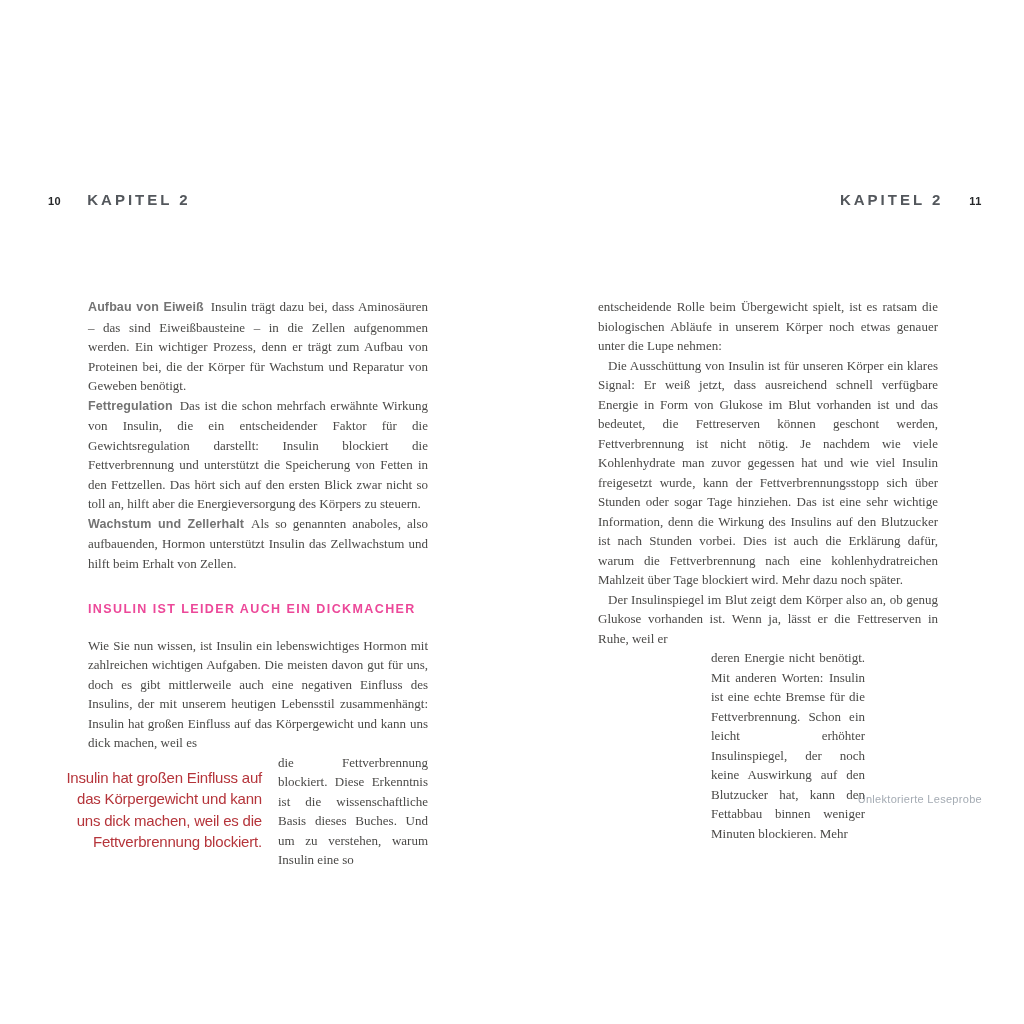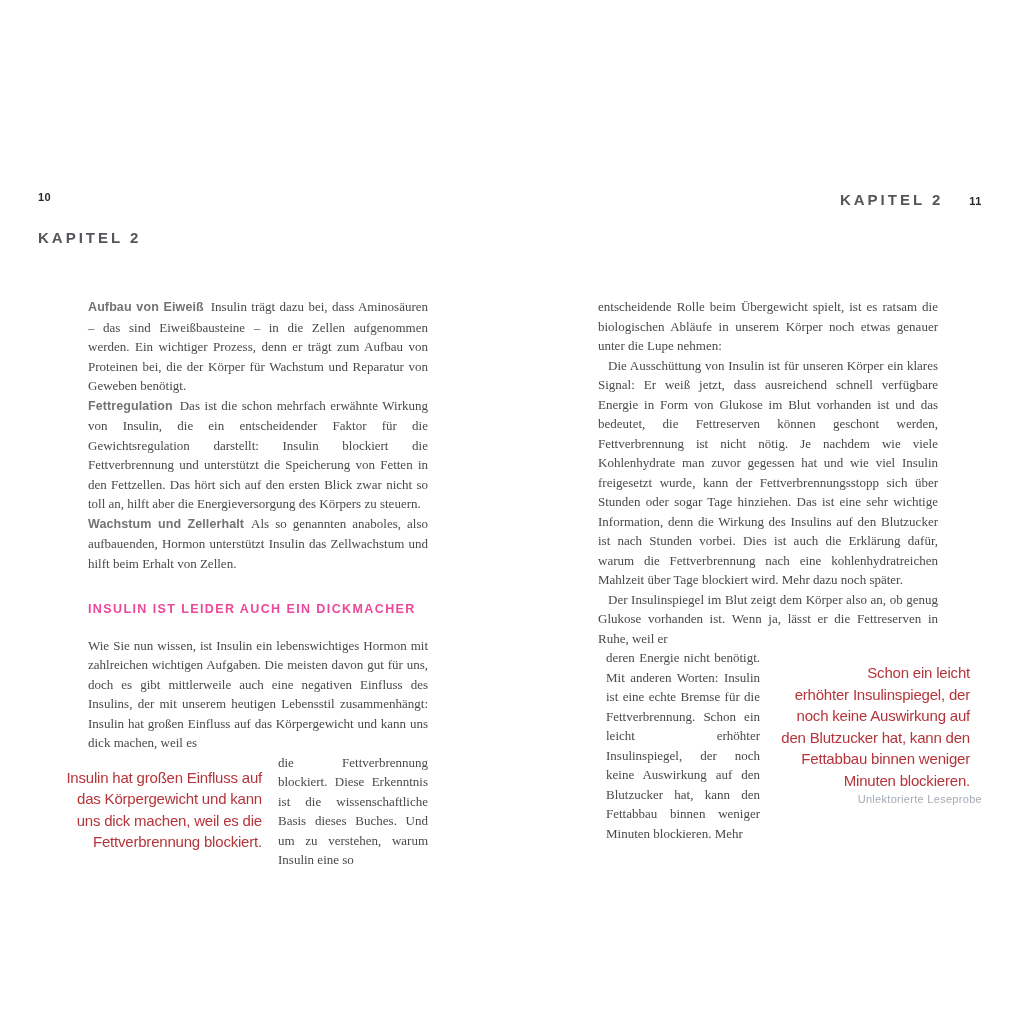--- a/index.html
+++ b/index.html
@@ -46,21 +46,21 @@
   .footer-note{
     position:absolute;top:793px;right:42px;
     font-family:"Liberation Sans", sans-serif;font-size:11px;color:#a4abb3;
     letter-spacing:.3px;
     padding-left:46px;
   }
 </style>
 </head>
 <body>
 
-<div class="running-head" style="left:38px;flex-direction:column;">
+<div class="running-head" style="left:48px;">
   <span class="folio">10</span>
   <span class="chapter">KAPITEL 2</span>
 </div>
 
 <div class="running-head" style="right:42px;">
   <span class="chapter">KAPITEL 2</span>
   <span class="folio">11</span>
 </div>
 
 <div id="left-col" class="page-col">
@@ -92,24 +92,18 @@
 </div>
 
 <div id="right-col" class="page-col">
 
   <div class="para">entscheidende Rolle beim Übergewicht spielt, ist es ratsam die biologischen Abläufe in unserem Körper noch etwas genauer unter die Lupe nehmen:</div>
   <div class="para indent">Die Ausschüttung von Insulin ist für unseren Körper ein klares Signal: Er weiß jetzt, dass ausreichend schnell verfügbare Energie in Form von Glukose im Blut vorhanden ist und das bedeutet, die Fettreserven können geschont werden, Fettverbrennung ist nicht nötig. Je nachdem wie viele Kohlenhydrate man zuvor gegessen hat und wie viel Insulin freigesetzt wurde, kann der Fettverbrennungsstopp sich über Stunden oder sogar Tage hinziehen. Das ist eine sehr wichtige Information, denn die Wirkung des Insulins auf den Blutzucker ist nach Stunden vorbei. Dies ist auch die Erklärung dafür, warum die Fettverbrennung nach eine kohlenhydratreichen Mahlzeit über Tage blockiert wird. Mehr dazu noch später.</div>
   <div class="para indent">Der Insulinspiegel im Blut zeigt dem Körper also an, ob genug Glukose vorhanden ist. Wenn ja, lässt er die Fettreserven in Ruhe, weil er</div>
 
   <div class="wrap-row" id="right-wrap-row">
     <div class="narrow-col" id="right-narrow">deren Energie nicht benötigt. Mit anderen Worten: Insulin ist eine echte Bremse für die Fettverbrennung. Schon ein leicht erhöhter Insulinspiegel, der noch keine Auswirkung auf den Blutzucker hat, kann den Fettabbau binnen weniger Minuten blockieren. Mehr</div>
-    <div class="pull-quote" id="right-quote">Schon ein leicht
-erhöhter Insulinspiegel, der
-noch keine Auswirkung auf
-den Blutzucker hat, kann den
-Fettabbau binnen weniger
-Minuten blockieren.</div>
   </div>
 
 
 </div>
 
 <div class="footer-note">Unlektorierte Leseprobe</div>
 
 </body></html>

